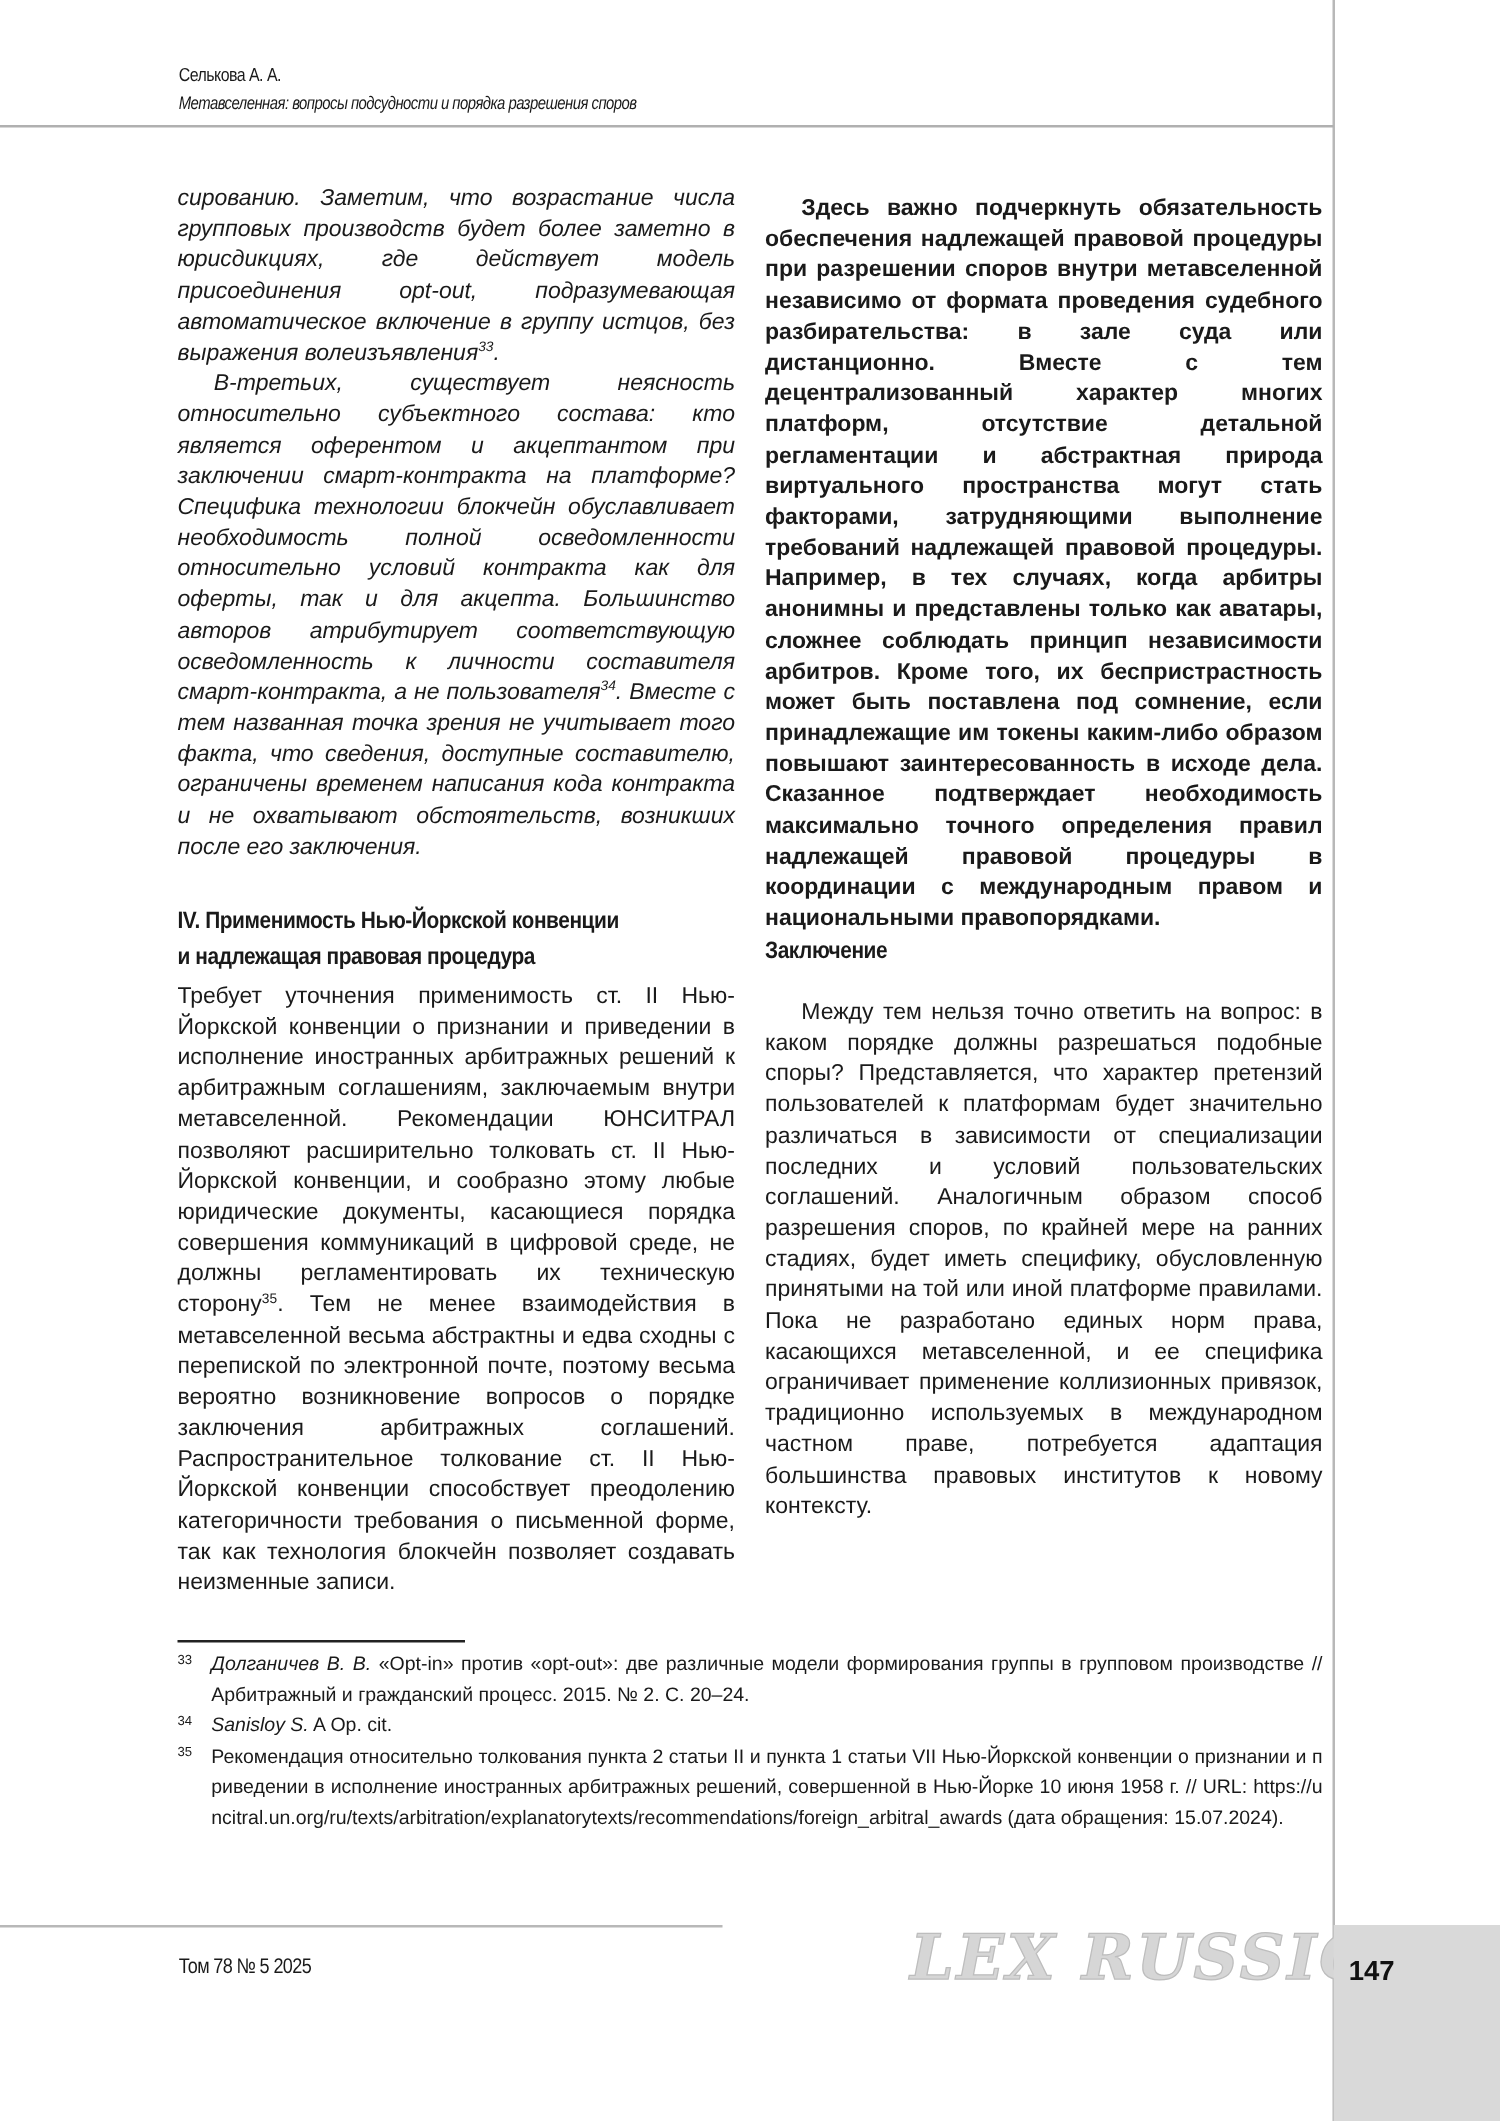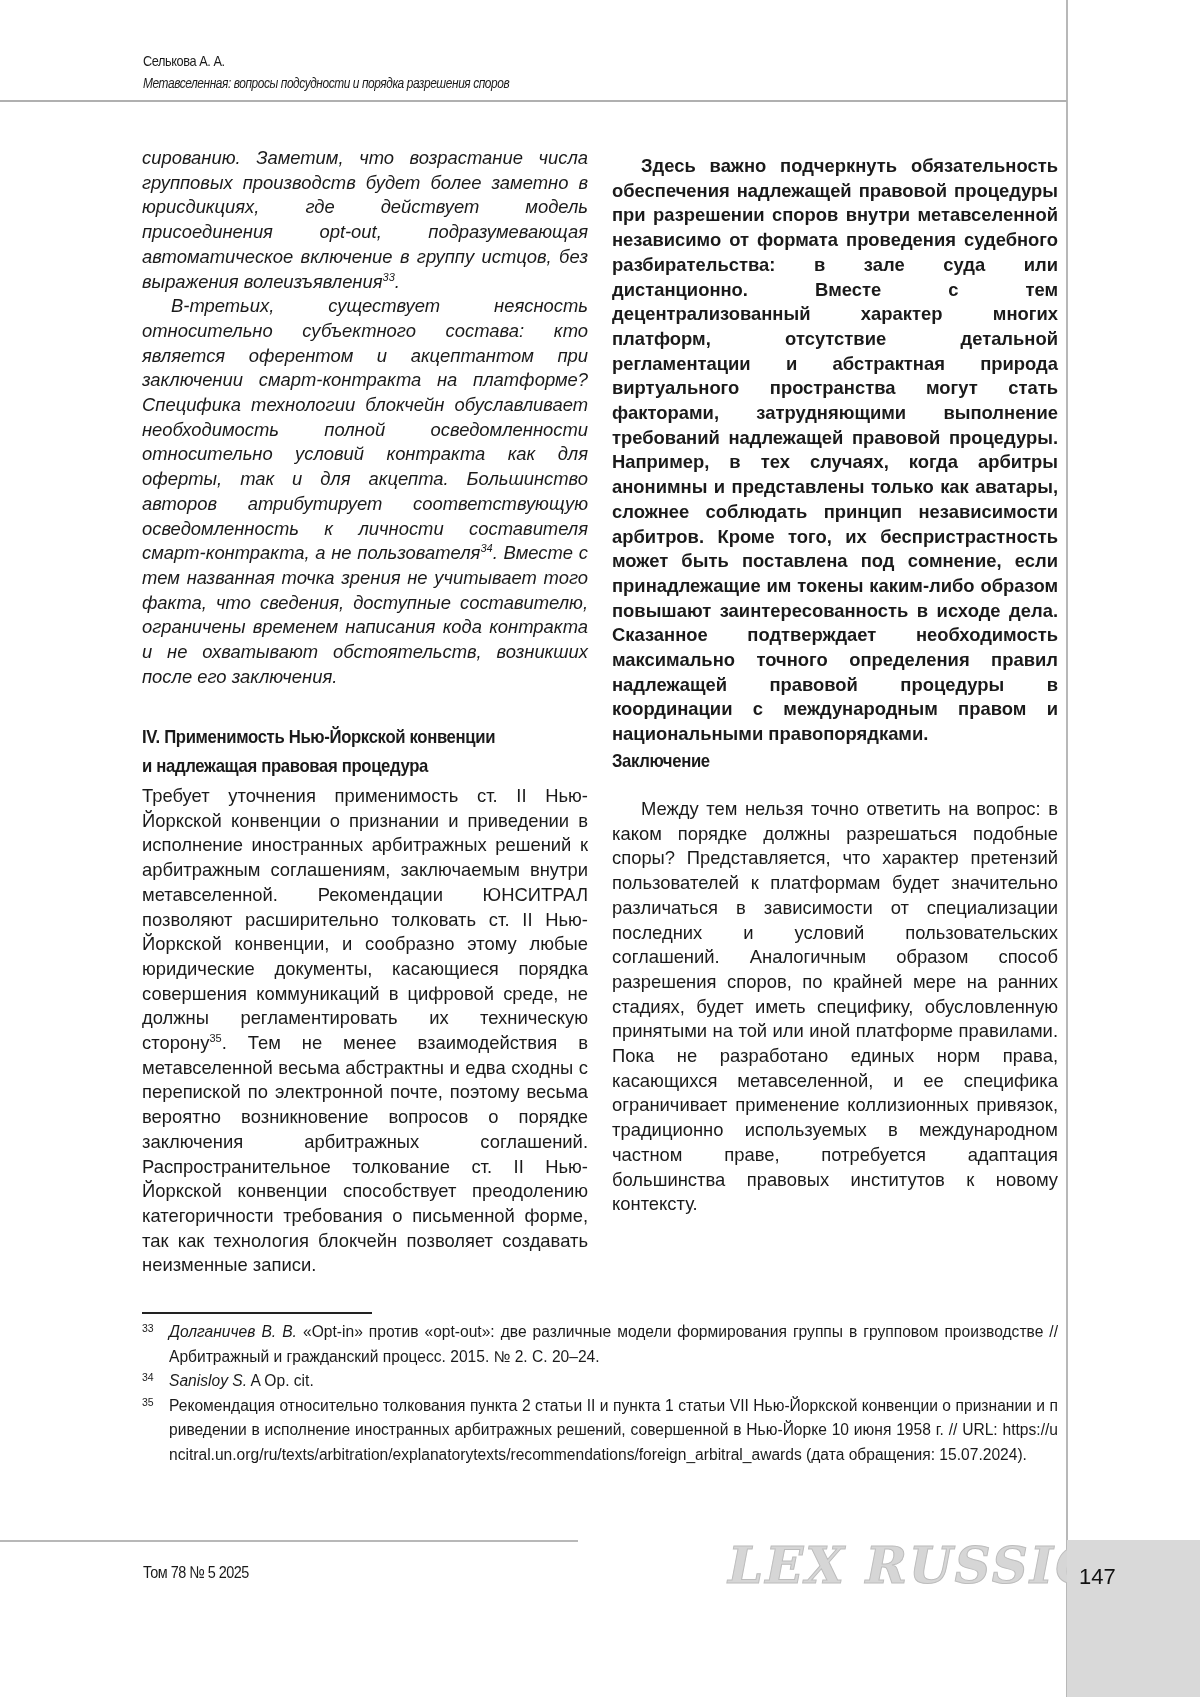--- a/index.html
+++ b/index.html
@@ -30,21 +30,21 @@
   .fn-rule { position: absolute; left: 142px; top: 1312px; width: 230px; height: 1.5px; background: #222; }
   .footnotes { position: absolute; left: 142px; top: 1320px; width: 916px; font-size: 15.6px; line-height: 24.5px; }
   .fn { position: relative; padding-left: 27px; text-align: justify; }
   .fn-num { position: absolute; left: 0; top: -4px; font-size: 10.5px; }
   .fn i { font-style: italic; }
 
   .hrule-bottom { position: absolute; left: 0; top: 1540px; width: 578px; height: 2px; background: #b8b8b8; }
   .issue { position: absolute; left: 143px; top: 1563px; font-size: 17px; letter-spacing: -0.6px; transform: scaleX(0.85); transform-origin: left; white-space: nowrap; }
   .logo { position: absolute; left: 728px; top: 1536px; font-family: "DejaVu Serif", serif; font-size: 50px; color: #a8a8a8; letter-spacing: 2px; font-weight: bold; font-style: italic; -webkit-text-stroke: 1px #bdbdbd; color: #d6d6d6; }
   .page-box { position: absolute; left: 1067px; top: 1540px; width: 133px; height: 157px; background: #d9d9d9; }
-  .page-num { position: absolute; left: 12px; top: 24px; font-size: 22px; font-weight: normal; color: #111; }
+  .page-num { position: absolute; left: 12px; top: 24px; font-size: 22px; font-weight: bold; color: #111; }
 </style>
 </head>
 <body>
 
 <div class="vrule"></div>
 <div class="hrule-top"></div>
 
 <div class="running-head">
   <div class="rh-author">Селькова А. А.</div>
   <div class="rh-title">Метавселенная: вопросы подсудности и порядка разрешения споров</div>

